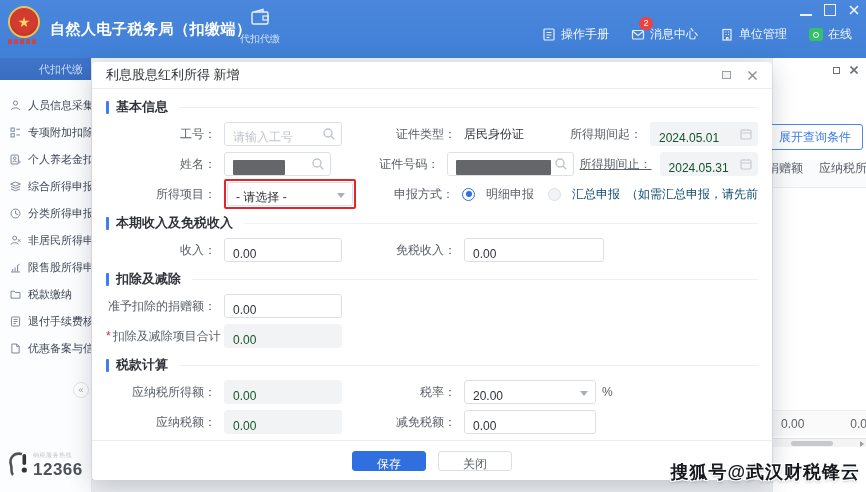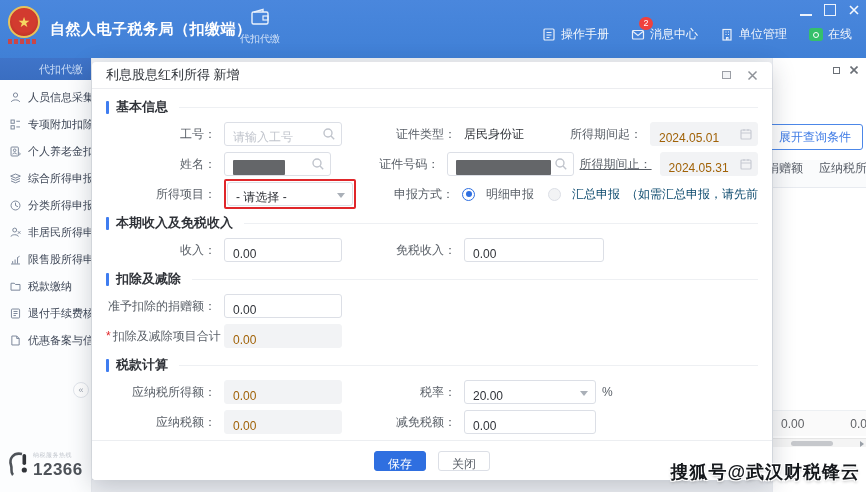--- a/index.html
+++ b/index.html
@@ -25,21 +25,21 @@
   .topmenu { position:absolute; right:14px; top:26px; display:flex; align-items:center; gap:22px; }
   .tm-item { display:flex; align-items:center; gap:5px; color:#f2f6fc; font-size:12px; cursor:pointer; position:relative; white-space:nowrap; }
   .tm-item svg { width:14px; height:13px; stroke:#e8effa; }
   .badge { position:absolute; top:-9px; left:8px; min-width:14px; height:13px; border-radius:7px; background:#f0413d; color:#fff; font-size:9px; line-height:13px; text-align:center; padding:0 3px; }
   .online-ic { width:14px; height:13px; border-radius:3px; background:#35c06a; display:inline-flex; align-items:center; justify-content:center; }
   .online-ic i { display:block; width:6px; height:6px; border-radius:50%; border:1.4px solid #fff; }
 
   
   .sidebar { position:absolute; left:0; top:58px; width:92px; bottom:0; background:#fcfdfe; border-right:1px solid #e7eaee; z-index:4; overflow:hidden; }
   .side-head { height:22px; background:linear-gradient(180deg,#3f74c9,#3a6ec1); color:#c8dbf5; font-size:11px; line-height:22px; text-align:right; padding-right:8px; white-space:nowrap; }
-  .side-nav { padding-top:4px; }
+  .side-nav { padding-top:12px; }
   .s-item { height:27px; display:flex; align-items:center; gap:6px; padding-left:9px; font-size:11px; color:#3d4656; white-space:nowrap; cursor:pointer; }
   .s-item svg { width:13px; height:13px; flex:0 0 13px; stroke:#7a8699; fill:none; stroke-width:1.2; }
   .collapse { position:absolute; top:324px; right:2px; width:16px; height:16px; border-radius:50%; background:#fff; border:1px solid #e2e6ec; color:#9aa3af; font-size:9px; line-height:14px; text-align:center; cursor:pointer; }
   .hotline { position:absolute; left:6px; bottom:12px; display:flex; align-items:flex-end; gap:3px; opacity:.9; }
   .hotline svg { width:24px; height:30px; }
   .hot-txt .hl-lab { font-size:6px; color:#b9bec6; white-space:nowrap; letter-spacing:.5px; }
   .hot-txt .hl-num { font-size:17px; font-weight:bold; color:#3c4148; letter-spacing:.5px; }
 
   
   .workspace { position:absolute; left:92px; top:58px; right:0; bottom:0; background:#f0f2f5; }
@@ -68,38 +68,38 @@
   .sec { display:flex; align-items:center; gap:7px; margin:7px 0 5px; }
   .sec .bar { width:3px; height:13px; background:#3f7df0; border-radius:1px; }
   .sec .st { font-size:13px; font-weight:bold; color:#303339; white-space:nowrap; }
   .sec .ln { flex:1; height:1px; background:#eef0f3; margin-left:4px; }
   .frow { display:flex; align-items:center; height:26px; margin:4px 0; font-size:12px; color:#5a6068; }
   .lb { width:118px; text-align:right; padding-right:8px; white-space:nowrap; flex:0 0 118px; }
   .lb2 { width:74px; text-align:right; padding-right:8px; white-space:nowrap; }
   .req { color:#e0262a; margin-right:2px; }
   .ipt { position:relative; height:24px; border:1px solid #dcdfe6; border-radius:3px; background:#fff; display:flex; align-items:center; padding:7px 22px 0 8px; font-size:12px; color:#303339; white-space:nowrap; overflow:hidden; }
   .ipt.noicon { padding-right:8px; }
-  .ipt.ro { background:#f2f3f5; border-color:#f2f3f5; color:#a16207; }
+  .ipt.ro { background:#f2f3f5; border-color:#f2f3f5; color:#14532d; }
   .ipt .ph { color:#c0c4cc; }
   .w118 { width:118px; } .w140 { width:140px; } .w108 { width:108px; } .w132 { width:132px; }
   .sic { position:absolute; right:5px; top:4px; width:14px; height:14px; stroke:#c0c4cc; fill:none; stroke-width:1.4; }
   .cic { position:absolute; right:5px; top:5px; width:12px; height:12px; stroke:#c8ccd4; fill:none; stroke-width:1.2; }
   .redact { height:15px; background:#646669; border-radius:1px; }
   .caret { position:absolute; right:7px; top:10px; width:0; height:0; border-left:4px solid transparent; border-right:4px solid transparent; border-top:5px solid #aab0b8; }
   .hl-red { border:2px solid #e0262a; border-radius:2px; padding:1px; }
   .plain-val { white-space:nowrap; color:#303339; }
   .radio { display:inline-flex; align-items:center; gap:11px; margin-right:14px; cursor:pointer; white-space:nowrap; }
   .rdot { width:13px; height:13px; border-radius:50%; border:1px solid #2f6fe0; display:inline-flex; align-items:center; justify-content:center; background:#fff; }
   .rdot i { width:6px; height:6px; border-radius:50%; background:#2f6fe0; }
   .rdot.off { border-color:#dcdfe6; background:#f2f3f5; }
   .dim { color:#0c4a6e; }
   .pct { margin-left:6px; color:#5a6068; }
   .remark-line { flex:1; max-width:508px; height:22px; border-bottom:1px solid #d9dce3; }
   .m-footer { position:absolute; left:0; right:0; bottom:0; height:40px; border-top:1px solid #eceef1; display:flex; align-items:center; justify-content:center; gap:12px; background:#fff; }
-  .btn { height:20px; padding:0 13px; border-radius:3px; font-size:12px; line-height:24px; cursor:pointer; white-space:nowrap; }
+  .btn { height:20px; padding:0 24px; border-radius:3px; font-size:12px; line-height:24px; cursor:pointer; white-space:nowrap; }
   .btn-primary { background:#2f6fe0; border:1px solid #2f6fe0; color:#fff; }
   .btn-default { background:#fff; border:1px solid #dcdfe6; color:#5a6068; }
   .ml-auto { margin-left:auto; }
   .gap48 { margin-left:48px; }
 
   
   .watermark { position:absolute; right:6px; bottom:8px; z-index:40; font-size:18px; font-weight:bold; color:#15181c; letter-spacing:1px; white-space:nowrap;
     text-shadow:-1px -1px 0 #fff,1px -1px 0 #fff,-1px 1px 0 #fff,1px 1px 0 #fff,0 2px 3px rgba(0,0,0,.25); }
 </style>
 </head>

